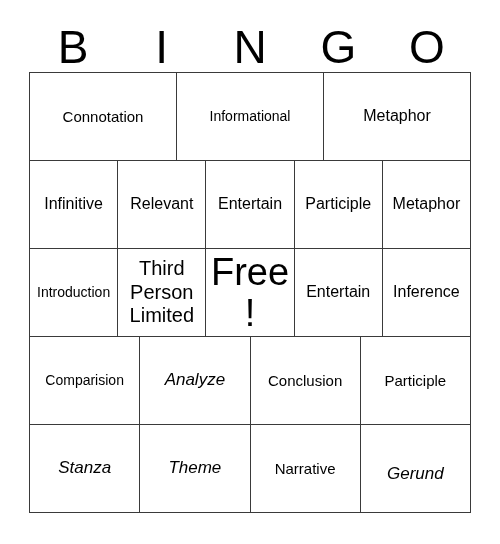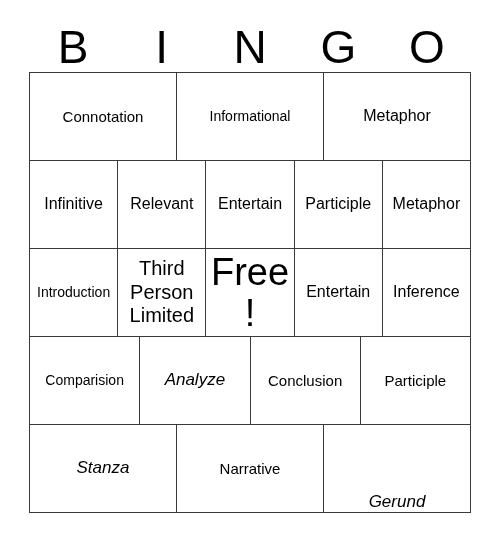--- a/index.html
+++ b/index.html
@@ -88,21 +88,21 @@
   .sz-xs  { font-size: 14px; }
   .sz-sm  { font-size: 15px; }
   .sz-md  { font-size: 16px; }
   .sz-lg  { font-size: 17px; font-style: italic; }
   .sz-xl  { font-size: 38px; }
 
   
   .multiline { font-size: 20px; line-height: 1.18; }
 
   
-  .raise { align-items: flex-end; padding-top: 12px; }
+  .raise { align-items: center; padding-top: 12px; }
 </style>
 </head>
 <body>
 
 <div id="bingo-card">
 
   <div id="bingo-header">
     <div class="header-letter">B</div>
     <div class="header-letter">I</div>
     <div class="header-letter">N</div>
@@ -173,20 +173,23 @@
       <div class="bingo-cell">
           <span class="cell-text sz-sm">Participle</span>
         </div>
     </div>
 
     <div class="bingo-row">
       <div class="bingo-cell">
           <span class="cell-text sz-lg">Stanza</span>
         </div>
       <div class="bingo-cell">
+          <span class="cell-text sz-lg">Theme</span>
+        </div>
+      <div class="bingo-cell">
           <span class="cell-text sz-sm">Narrative</span>
         </div>
       <div class="bingo-cell raise">
           <span class="cell-text sz-lg">Gerund</span>
         </div>
     </div>
 
   </div>
 </div>
 

